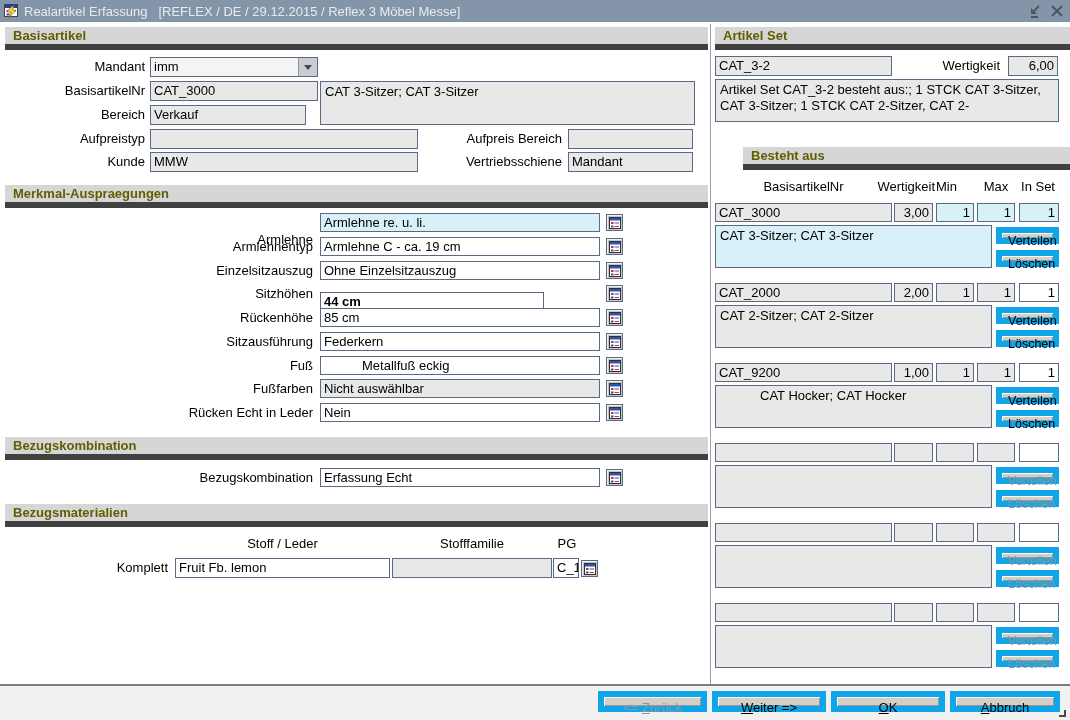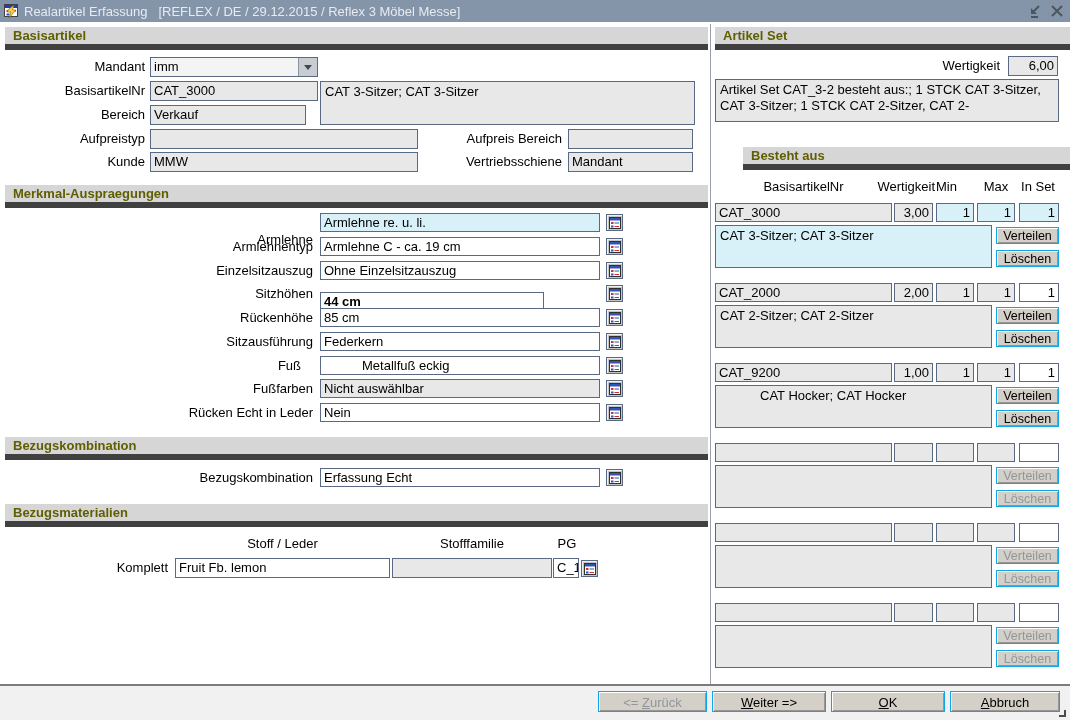--- a/index.html
+++ b/index.html
@@ -24,21 +24,21 @@
   .colhead{position:absolute;height:15px;line-height:15px;font-size:13px;}
   .tc{text-align:center;} .tr{text-align:right;}
   
   .combo{display:flex;align-items:stretch;padding:0;background:#f4f4f4;}
   .combo-text{flex:1;padding:0 3px;line-height:17px;}
   .combo-btn{width:18px;background:#c9cdd2;border-left:1px solid #8a94a2;display:flex;align-items:center;justify-content:center;}
   .combo-btn::after{content:"";border-left:4px solid transparent;border-right:4px solid transparent;border-top:5px solid #3f4955;}
   
   .lov{position:absolute;width:17px;height:17px;box-sizing:border-box;background:#c6c6c6;border:1px solid #5a6a85;box-shadow:inset 1px 1px 0 #efefef;display:flex;align-items:center;justify-content:center;padding:0;}
   
-  .btn{position:absolute;box-sizing:border-box;background:#d4d0c8;border:1px solid #0ea5e9;box-shadow:inset 1px 1px 0 #ffffff,inset -1px -1px 0 #969696;text-align:center;font-size:13px;}
+  .btn{position:absolute;box-sizing:border-box;background:#d4d0c8;border:6px solid #0ea5e9;box-shadow:inset 1px 1px 0 #ffffff,inset -1px -1px 0 #969696;text-align:center;font-size:13px;}
   .btn u{text-decoration:underline;}
   .btn.disabled{color:#8f969c;}
   .btn-lg{height:21px;line-height:19px;}
   .btn-sm{height:17px;line-height:15px;font-size:12.5px;}
   .vline{position:absolute;width:1px;background:#9aa0a8;}
   .hline{position:absolute;height:2px;background:#7c7c7c;}
   .footer{position:absolute;left:0;top:686px;width:1070px;height:34px;background:#f1f1f1;}
   .grip{position:absolute;left:1059px;top:710px;width:7px;height:7px;border-right:2px solid #4a4a4a;border-bottom:2px solid #4a4a4a;box-sizing:border-box;}
 </style>
 </head>
@@ -164,21 +164,21 @@
       <button class="lov" style="left: 606px; top: 333px;">
         <svg width="12" height="12" viewBox="0 0 12 12">
           <rect x="0.5" y="0.5" width="11" height="11" fill="#ffffff" stroke="#303030"></rect>
           <rect x="1" y="1" width="10" height="2.5" fill="#2f55b4"></rect>
           <rect x="2" y="5" width="2.5" height="2" fill="#d03030"></rect>
           <rect x="5.5" y="5.5" width="4.5" height="1" fill="#2f55b4"></rect>
           <rect x="2" y="8.5" width="2.5" height="2" fill="#2f55b4"></rect>
           <rect x="5.5" y="9" width="4.5" height="1" fill="#d03030"></rect>
         </svg>
       </button>
-      <div class="lbl" style="left: 48px; top: 356px; width: 253px;">Fuß</div>
+      <div class="lbl" style="left: 60px; top: 356px; width: 253px;">Fuß</div>
       <div class="fld" style="left: 320px; top: 356px; width: 280px; padding-left: 41px;">Metallfuß eckig</div>
       <button class="lov" style="left: 606px; top: 357px;">
         <svg width="12" height="12" viewBox="0 0 12 12">
           <rect x="0.5" y="0.5" width="11" height="11" fill="#ffffff" stroke="#303030"></rect>
           <rect x="1" y="1" width="10" height="2.5" fill="#2f55b4"></rect>
           <rect x="2" y="5" width="2.5" height="2" fill="#d03030"></rect>
           <rect x="5.5" y="5.5" width="4.5" height="1" fill="#2f55b4"></rect>
           <rect x="2" y="8.5" width="2.5" height="2" fill="#2f55b4"></rect>
           <rect x="5.5" y="9" width="4.5" height="1" fill="#d03030"></rect>
         </svg>
@@ -238,20 +238,21 @@
         <rect x="2" y="5" width="2.5" height="2" fill="#d03030"></rect>
         <rect x="5.5" y="5.5" width="4.5" height="1" fill="#2f55b4"></rect>
         <rect x="2" y="8.5" width="2.5" height="2" fill="#2f55b4"></rect>
         <rect x="5.5" y="9" width="4.5" height="1" fill="#d03030"></rect>
       </svg>
     </button>
 
   <div class="vline" style="left:710px;top:24px;height:660px"></div>
 
   <div class="sect" style="left:715px;top:27px;width:348px">Artikel Set</div>
+  <div class="fld h20 ro" style="left:715px;top:56px;width:177px">CAT_3-2</div>
   <div class="lbl" style="left:900px;top:56px;width:100px">Wertigkeit</div>
   <div class="fld h20 ro num" style="left:1008px;top:56px;width:50px">6,00</div>
   <div class="area" style="left:715px;top:79px;width:344px;height:43px">Artikel Set CAT_3-2 besteht aus:;  1 STCK CAT 3-Sitzer, CAT 3-Sitzer;  1 STCK CAT 2-Sitzer, CAT 2-</div>
 
   <div class="sect" style="left:743px;top:147px;width:348px">Besteht aus</div>
   <div class="colhead tc" style="left:715px;top:179px;width:177px">BasisartikelNr</div>
   <div class="colhead tr" style="left:856px;top:179px;width:79px">Wertigkeit</div>
   <div class="colhead" style="left:936px;top:179px;width:38px">Min</div>
   <div class="colhead tc" style="left:977px;top:179px;width:38px">Max</div>
   <div class="colhead tc" style="left:1017px;top:179px;width:42px">In Set</div>

